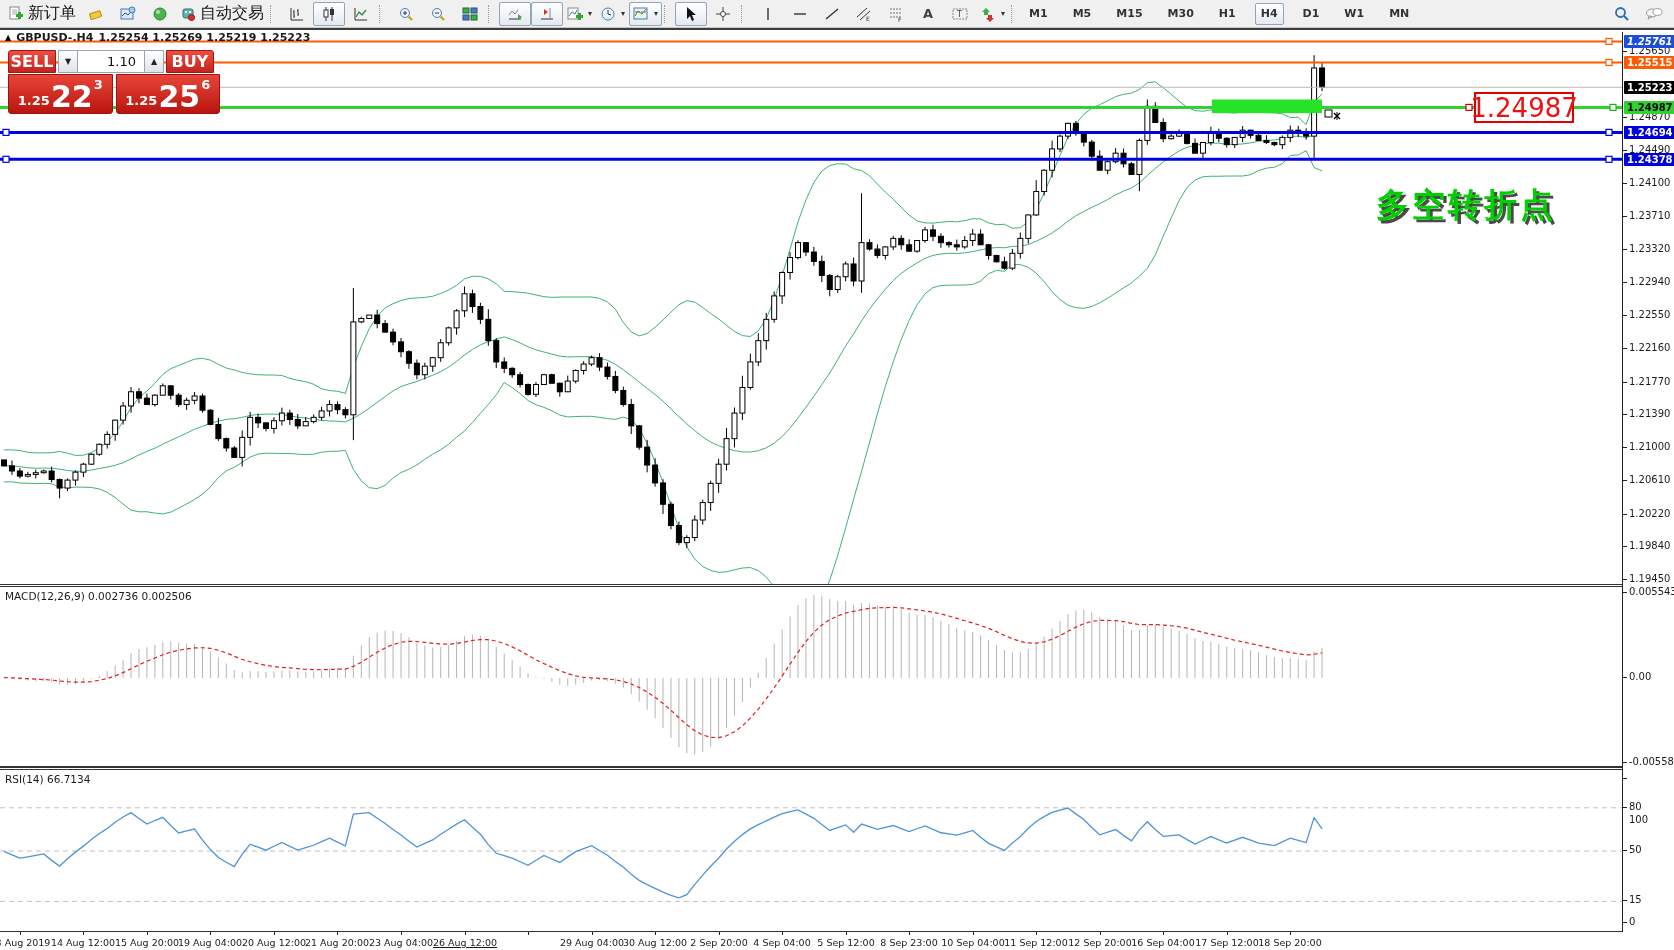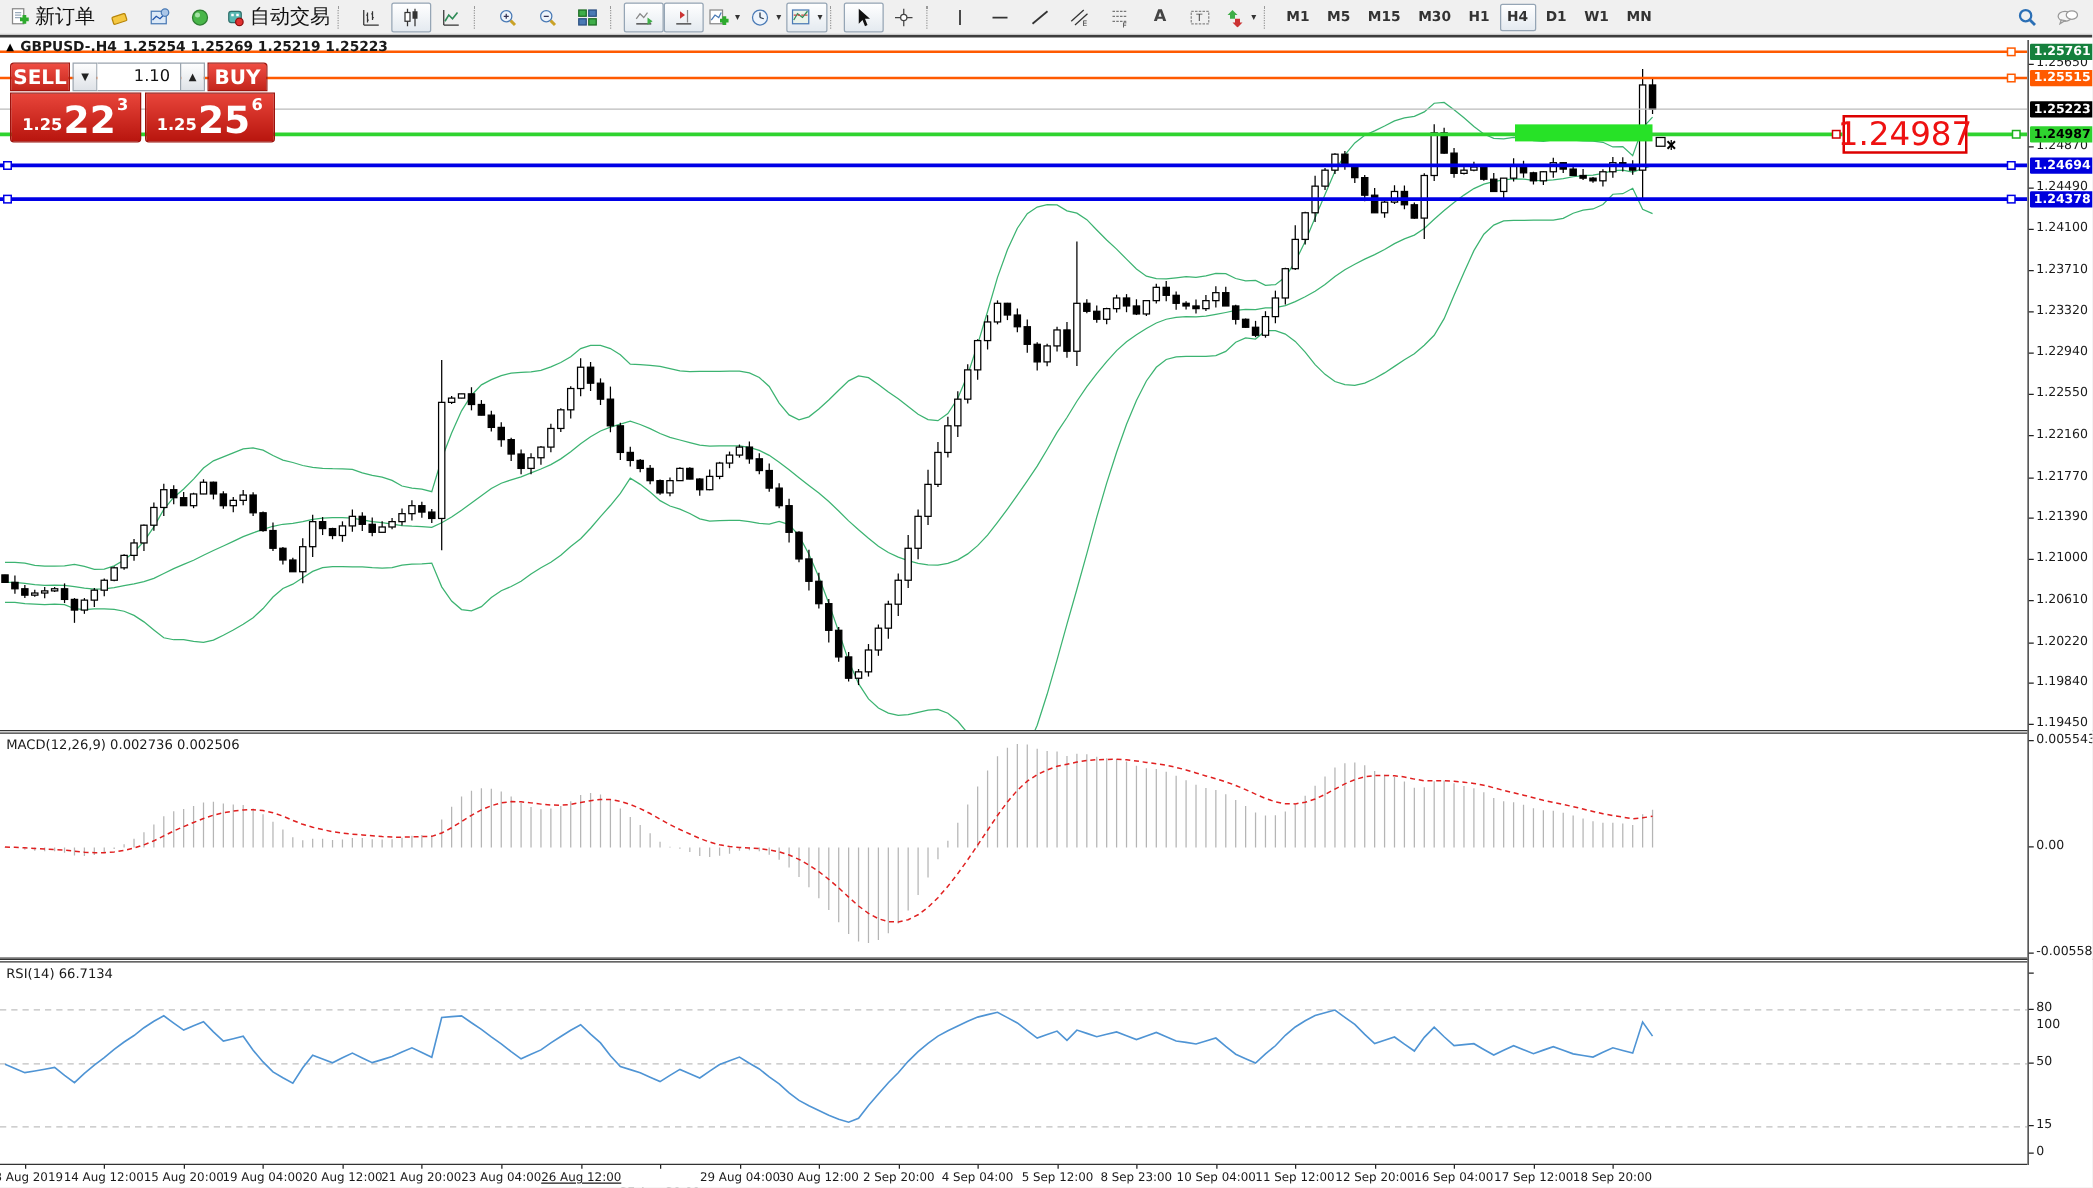--- a/index.html
+++ b/index.html
@@ -250,21 +250,21 @@
         </svg>
     </div>
     <div class="tbtn">
       <svg class="ic" width="16" height="16" viewBox="0 0 16 16">
           <polygon points="4,2 8,6 6,6 6,9 2,9 2,6 0,6" fill="#3fae49" transform="translate(2,0)"></polygon>
           <polygon points="4,2 8,6 6,6 6,9 2,9 2,6 0,6" fill="#cc3333" transform="rotate(180 8 11) translate(2,4)"></polygon>
         </svg>
       <span class="caret">▾</span>
     </div>
     <div class="tsep"></div>
-    <div id="tf-group" style="display: flex;">
+    <div id="tf-group" style="display: flex; gap: 11px;">
         <div class="tfbtn">M1</div>
         <div class="tfbtn">M5</div>
         <div class="tfbtn">M15</div>
         <div class="tfbtn">M30</div>
         <div class="tfbtn">H1</div>
         <div class="tfbtn active">H4</div>
         <div class="tfbtn">D1</div>
         <div class="tfbtn">W1</div>
         <div class="tfbtn">MN</div>
       </div>
@@ -854,20 +854,21 @@
     <div id="rsiplot"><svg width="1622" height="161" viewBox="0 0 1622 161">
           <line x1="0" y1="37.8" x2="1622" y2="37.8" stroke="#c0c0c0" stroke-width="1" stroke-dasharray="5 4"></line>
           <line x1="0" y1="81" x2="1622" y2="81" stroke="#c0c0c0" stroke-width="1" stroke-dasharray="5 4"></line>
           <line x1="0" y1="131.39999999999998" x2="1622" y2="131.39999999999998" stroke="#c0c0c0" stroke-width="1" stroke-dasharray="5 4"></line>
           <polyline points="4,81.43258808747592 11.940000000000001,84.82275719319424 19.880000000000003,88.13194640603243 27.82,86.77677102327937 35.760000000000005,85.36832055317731 43.7,83.90748421005875 51.64,90.359537802766 59.580000000000005,96.08341703442049 67.52000000000001,88.75801746359616 75.46000000000001,82.13290345928448 83.4,76.1279826437758 91.34,69.44667344029793 99.28,63.59481201375268 107.22,58.44030158446917 115.16000000000001,52.16979437942292 123.10000000000001,46.981986143304205 131.04000000000002,42.6297517287764 138.98000000000002,48.43623294948211 146.92000000000002,54.042751957947885 154.86,50.52595113964424 162.8,47.305144563236496 170.74,55.453005914644066 178.68,62.930438605677864 186.62,60.97998002563983 194.56,59.03134872765465 202.5,70.17705656852358 210.44,79.55814026133173 218.38000000000002,87.54260407565351 226.32000000000002,92.23790517898105 234.26000000000002,96.59509313184535 242.20000000000002,84.19016004941284 250.14000000000001,74.2403336396944 258.08000000000004,77.22708233458002 266.02000000000004,80.2001841295443 273.96000000000004,76.26471156370292 281.90000000000003,72.4857152133294 289.84000000000003,76.35030207612115 297.78000000000003,80.11766199639803 305.72,77.69363965956484 313.66,75.26141041525237 321.6,71.67657534709338 329.54,68.22589433328326 337.48,72.06483569770705 345.42,75.8283265376455 353.36,43.99356003473338 361.3,43.34694269708188 369.24,42.67678875902162 377.18,48.18287999284975 385.12,53.52922164313252 393.06,59.43939258072602 401,65.06599298158116 408.94,71.2790728549287 416.88,77.05762369899588 424.82,73.42364908527472 432.76000000000005,69.92054095907058 440.70000000000005,64.2578254426003 448.64000000000004,59.22969835128478 456.58000000000004,54.17089516114555 464.52000000000004,49.75101653160977 472.46000000000004,57.31323896497373 480.40000000000003,64.30889446699447 488.34000000000003,74.59715211557456 496.28000000000003,83.30388136771082 504.22,85.71783593087159 512.1600000000001,88.13719810740545 520.1,91.77272314204653 528.0400000000001,95.25808066175442 535.98,90.27558232270668 543.9200000000001,85.51584037247927 551.86,89.02436681633482 559.8000000000001,92.41641906549064 567.74,86.85925903922892 575.6800000000001,81.64724929480612 583.62,78.63521569926851 591.5600000000001,75.65887069097181 599.5,80.54999680281459 607.44,85.1696272849981 615.38,91.50384166705669 623.32,97.1231769295305 631.26,104.37340350267131 639.2,110.33516534485915 647.14,114.59464460167486 655.08,118.32296386763866 663.02,122.16114093489564 670.96,125.44556502283294 678.9,127.7613670236907 686.84,124.62189979520736 694.7800000000001,114.37256645570804 702.72,105.18988332564992 710.6600000000001,96.20716935874884 718.6,88.23827834832548 726.5400000000001,79.0473229382103 734.48,71.26905997797601 742.4200000000001,64.61799636055932 750.36,58.88035958786594 758.3000000000001,54.65370126076073 766.24,50.835996273549156 774.1800000000001,47.06520957533361 782.12,43.69728732861901 790.0600000000001,41.713690478781395 798,39.816438493542876 805.94,44.092013449543565 813.88,48.349348107883905 821.82,54.56522704789413 829.76,60.48310932308596 837.7,57.62132708281129 845.64,54.87511743633506 853.58,62.2362200860318 861.5200000000001,54.04772985265623 869.46,56.706179711320736 877.4000000000001,59.41386936916707 885.34,57.45735260853476 893.2800000000001,55.51335429444591 901.22,58.57304912974332 909.1600000000001,61.66033663940487 917.1,58.74134997737798 925.0400000000001,55.93933717334586 932.98,59.3481627758753 940.9200000000001,62.761188642342184 948.86,63.92648210896026 956.8000000000001,65.14821764396962 964.74,62.76568046845991 972.6800000000001,60.41611447212853 980.62,67.14986348237744 988.5600000000001,73.38573415417461 996.5,76.95487291893213 1004.44,80.45716025924284 1012.38,73.04527101970866 1020.32,66.61001486973483 1028.26,58.237530229276175 1036.2,51.574250220876266 1044.14,46.593481775168584 1052.0800000000002,42.38706526684424 1060.02,40.13594978544181 1067.96,38.02817617781916 1075.9,43.862900749935676 1083.8400000000001,49.518471721284975 1091.78,57.51183481550344 1099.72,64.84510712886026 1107.66,62.17951688186398 1115.6000000000001,59.57954948271683 1123.54,65.34826008814574 1131.48,70.81365024898813 1139.42,59.880472130627666 1147.3600000000001,51.73950180312662 1155.3,59.400361418969965 1163.24,66.45183663464977 1171.18,65.72517208901195 1179.1200000000001,64.96289146111715 1187.06,69.59008846957417 1195,74.05839399767879 1202.94,70.21945246699306 1210.88,66.56160384145099 1218.8200000000002,69.7747275536421 1226.76,72.97814860692615 1234.7,70.10740133449139 1242.64,67.29066011361513 1250.5800000000002,70.19228290649392 1258.52,73.10512154959301 1266.46,74.34659260644794 1274.4,75.64112372465685 1282.3400000000001,71.85332568282303 1290.28,68.22792741928686 1298.22,70.34212465362131 1306.16,72.50410196655307 1314.1000000000001,47.63171350210824 1322.04,58.89462557557648 " fill="none" stroke="#4f94d4" stroke-width="1.3"></polyline>
         </svg></div>
 
     <div id="macdlab">MACD(12,26,9) 0.002736 0.002506</div>
     <div id="rsilab">RSI(14) 66.7134</div>
 
+    <div id="annot">多空转折点</div>
     <div id="pricebox">1.24987</div>
 
     <div id="axiscol">
         <div class="axtick" style="top: 19px;"></div>
         <div class="axlab" style="top: 13px;">1.25650</div>
         <div class="axtick" style="top: 85px;"></div>
         <div class="axlab" style="top: 79px;">1.24870</div>
         <div class="axtick" style="top: 118px;"></div>
         <div class="axlab" style="top: 112px;">1.24490</div>
         <div class="axtick" style="top: 151px;"></div>
@@ -905,21 +906,21 @@
         <div class="axtick" style="top: 746px;"></div>
         <div class="axlab" style="top: 740px; margin-top: 42px;">100</div>
         <div class="axtick" style="top: 775px;"></div>
         <div class="axlab" style="top: 769px;">80</div>
         <div class="axtick" style="top: 818px;"></div>
         <div class="axlab" style="top: 812px;">50</div>
         <div class="axtick" style="top: 868px;"></div>
         <div class="axlab" style="top: 862px;">15</div>
         <div class="axtick" style="top: 890px;"></div>
         <div class="axlab" style="top: 884px;">0</div>
-        <div class="axtag" style="top: 3px; background: #15803d; color: rgb(255, 255, 255);">1.25761</div>
+        <div class="axtag" style="top: 3px; background: #1d4ed8; color: rgb(255, 255, 255); font-style: italic;">1.25761</div>
         <div class="axtag" style="top: 24px; background: rgb(255, 90, 0); color: rgb(255, 255, 255);">1.25515</div>
         <div class="axtag" style="top: 49px; background: rgb(0, 0, 0); color: rgb(255, 255, 255);">1.25223</div>
         <div class="axtag" style="top: 69px; background: rgb(47, 211, 47); color: rgb(0, 0, 0);">1.24987</div>
         <div class="axtag" style="top: 94px; background: rgb(0, 0, 221); color: rgb(255, 255, 255);">1.24694</div>
         <div class="axtag" style="top: 121px; background: rgb(0, 0, 221); color: rgb(255, 255, 255);">1.24378</div>
       </div>
 
     <div id="timebar">
         <div class="tmtick" style="left: 20px;"></div>
         <div class="tmlab" style="left: -20px;">13 Aug 2019</div>

